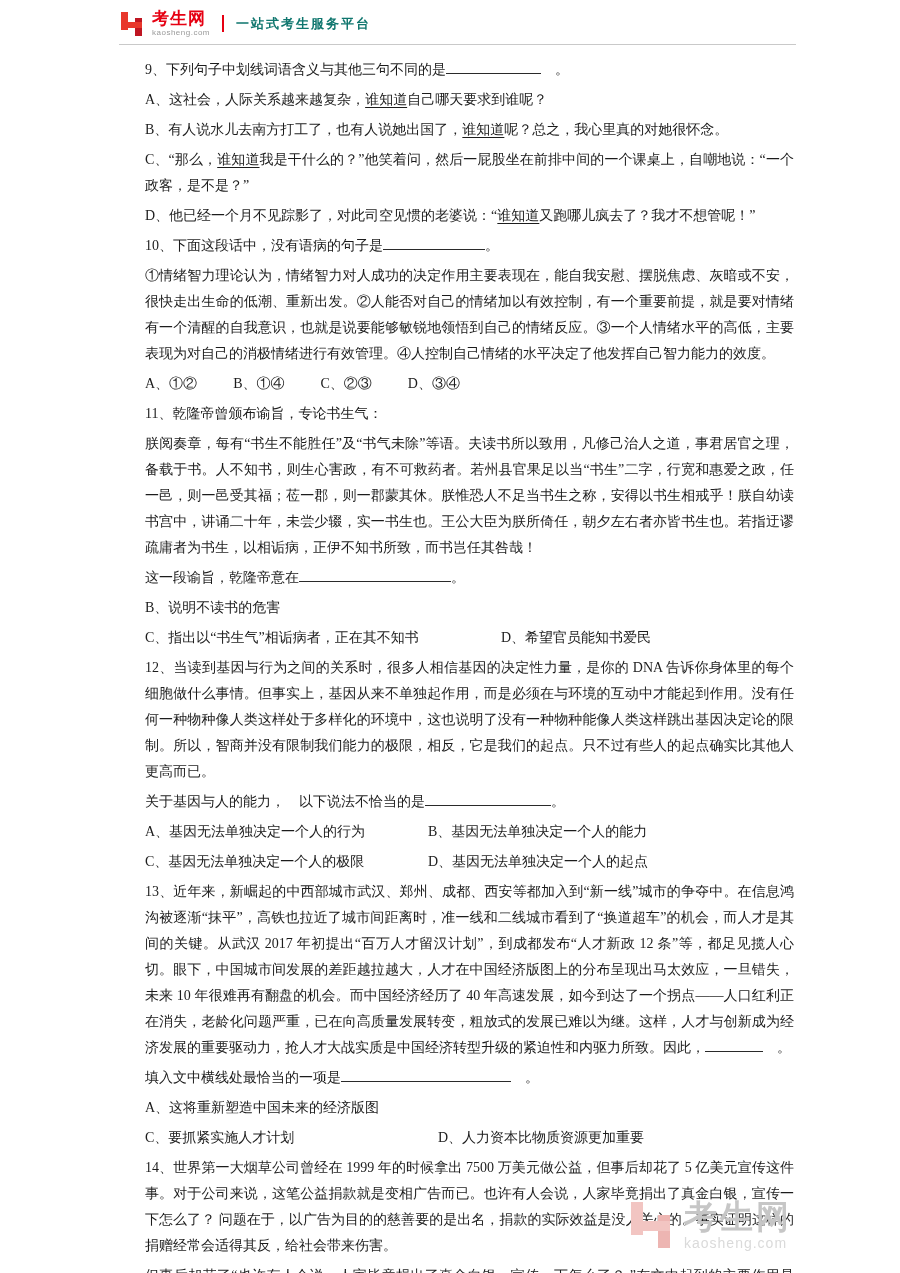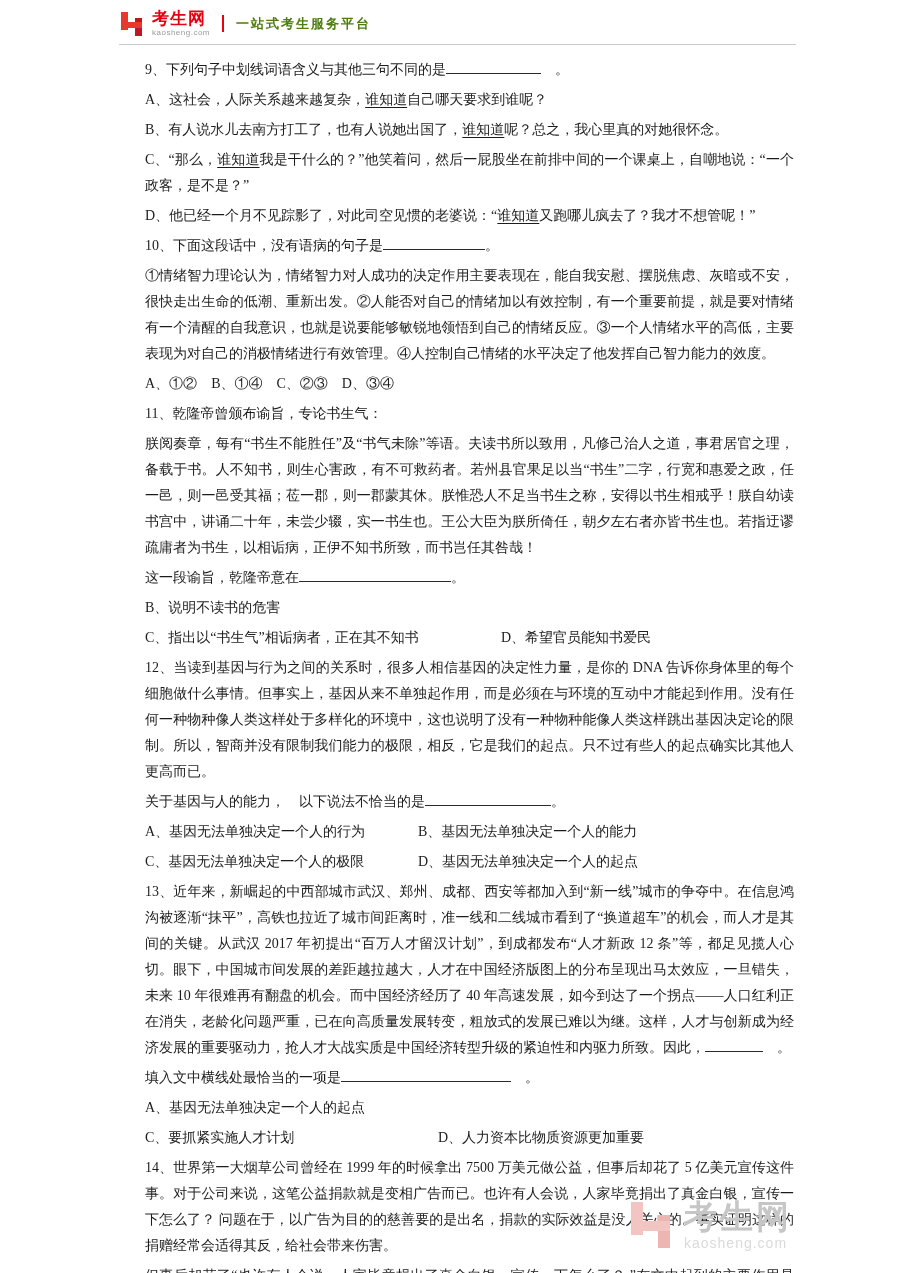--- a/index.html
+++ b/index.html
@@ -11,33 +11,33 @@
   .header { display:flex; align-items:center; gap:12px; padding:8px 0 5px 37px; height:44px; }
   .logo { display:flex; align-items:center; gap:7px; cursor:pointer; }
   .logo-icon { position:relative; width:26px; height:26px; flex:0 0 26px; }
   .li-a { position:absolute; left:2px; top:1px; width:7px; height:18px; background:#e8372c; }
   .li-b { position:absolute; right:3px; bottom:1px; width:7px; height:18px; background:#bf1622; }
   .li-c { position:absolute; left:2px; top:11px; width:21px; height:6px; background:#e8372c; }
   .logo-words { display:flex; flex-direction:column; }
   .brand { font-family:"Liberation Sans",sans-serif; font-weight:bold; font-size:17px; color:#e60012; letter-spacing:1px; line-height:1.05; }
   .brand-domain { font-family:"Liberation Sans",sans-serif; font-size:8px; color:#9a9a9a; letter-spacing:.5px; }
   .tag-sep { width:2px; height:17px; background:#e60012; }
-  .tagline { font-family:"Liberation Sans",sans-serif; font-size:13px; color:#4d7c0f; font-weight:bold; letter-spacing:2px; }
+  .tagline { font-family:"Liberation Sans",sans-serif; font-size:13px; color:#0f766e; font-weight:bold; letter-spacing:2px; }
   .rule { height:1px; background:#c9c9c9; margin:0 22px 0 37px; }
 
   
   main { padding:8px 24px 0 63px; }
   .para { font-size:14px; line-height:26px; margin:4px 0; text-align:justify; }
   .q-start { }
   .u { text-decoration:underline; text-underline-offset:3px; }
   .blank { display:inline-block; height:14px; border-bottom:1px solid #2a2a2a; vertical-align:baseline; }
-  .opts-flex { display:flex; gap:14px; text-align:left; }
+  .opts-flex { display:flex; gap:36px; text-align:left; }
   .grid-2 { display:grid; text-align:left; }
   .cols-q11 { grid-template-columns:356px 1fr; }
-  .cols-q12 { grid-template-columns:273px 1fr; }
+  .cols-q12 { grid-template-columns:273px 1fr;gap:10px; }
   .cols-q13 { grid-template-columns:293px 1fr; }
 
   
   .watermark { position:absolute; right:26px; bottom:22px; display:flex; align-items:center; gap:10px; }
   .wm-icon { position:relative; width:46px; height:48px; flex:0 0 46px; }
   .wm-a { position:absolute; left:3px; top:1px; width:12px; height:33px; background:#f2c5c2; }
   .wm-b { position:absolute; right:4px; bottom:1px; width:12px; height:33px; background:#edb5b2; }
   .wm-c { position:absolute; left:3px; top:20px; width:39px; height:10px; background:#f2c5c2; }
   .wm-words { display:flex; flex-direction:column; }
   .wm-brand { font-family:"Liberation Sans",sans-serif; font-size:33px; font-weight:bold; color:#c6c6c6; line-height:1.08; letter-spacing:3px; }
@@ -100,21 +100,21 @@
       <span>B、基因无法单独决定一个人的能力</span>
     </div>
     <div class="para grid-2 cols-q12">
       <span>C、基因无法单独决定一个人的极限</span>
       <span>D、基因无法单独决定一个人的起点</span>
     </div>
 
     <p class="para q-start"><span>13、近年来，新崛起的中西部城市武汉、郑州、成都、西安等都加入到“新一线”城市的争夺中。在信息鸿沟被逐渐“抹平”，高铁也拉近了城市间距离时，准一线和二线城市看到了“换道超车”的机会，而人才是其间的关键。从武汉 2017 年初提出“百万人才留汉计划”，到成都发布“人才新政 12 条”等，都足见揽人心切。眼下，中国城市间发展的差距越拉越大，人才在中国经济版图上的分布呈现出马太效应，一旦错失，未来 10 年很难再有翻盘的机会。而中国经济经历了 40 年高速发展，如今到达了一个拐点——人口红利正在消失，老龄化问题严重，已在向高质量发展转变，粗放式的发展已难以为继。这样，人才与创新成为经济发展的重要驱动力，抢人才大战实质是中国经济转型升级的紧迫性和内驱力所致。因此，</span><span class="blank" style="width: 58px;"></span><span>　。</span></p>
     <p class="para"><span>填入文中横线处最恰当的一项是</span><span class="blank" style="width: 170px;"></span><span>　。</span></p>
     <div class="para grid-2 cols-q13">
-      <span>A、基因无法单独决定一个人的起点</span>
+      <span>A、这将重新塑造中国未来的经济版图</span>
     </div>
     <div class="para grid-2 cols-q13">
       <span>C、要抓紧实施人才计划</span>
       <span>D、人力资本比物质资源更加重要</span>
     </div>
 
     <p class="para q-start">14、世界第一大烟草公司曾经在 1999 年的时候拿出 7500 万美元做公益，但事后却花了 5 亿美元宣传这件事。对于公司来说，这笔公益捐款就是变相广告而已。也许有人会说，人家毕竟捐出了真金白银，宣传一下怎么了？ 问题在于，以广告为目的的慈善要的是出名，捐款的实际效益是没人关心的。事实证明这样的捐赠经常会适得其反，给社会带来伤害。</p>
     <p class="para"><span>但事后却花了“也许有人会说，人家毕竟捐出了真金白银，宣传一下怎么了？ ”在文中起到的主要作用是</span><span class="blank" style="width: 90px;"></span><span>。</span></p>
 
   </main>

